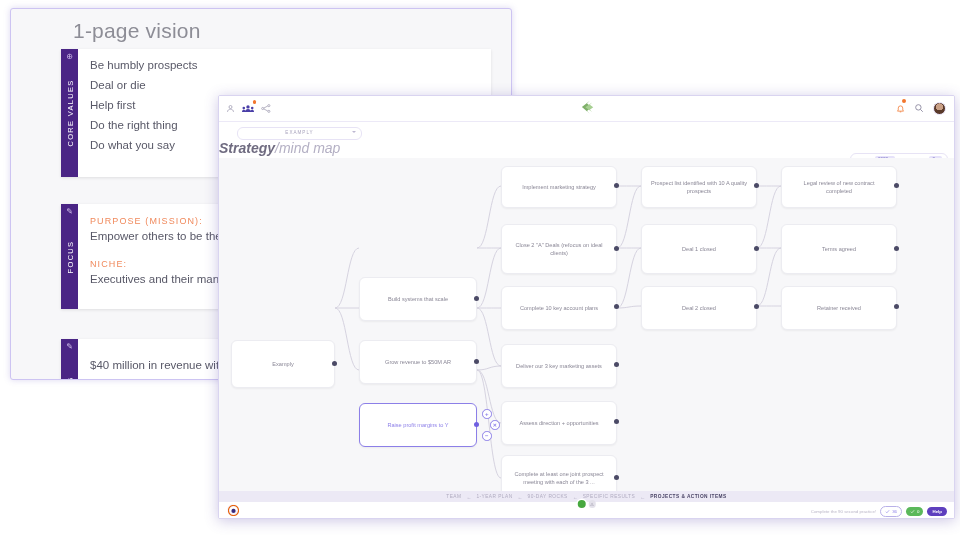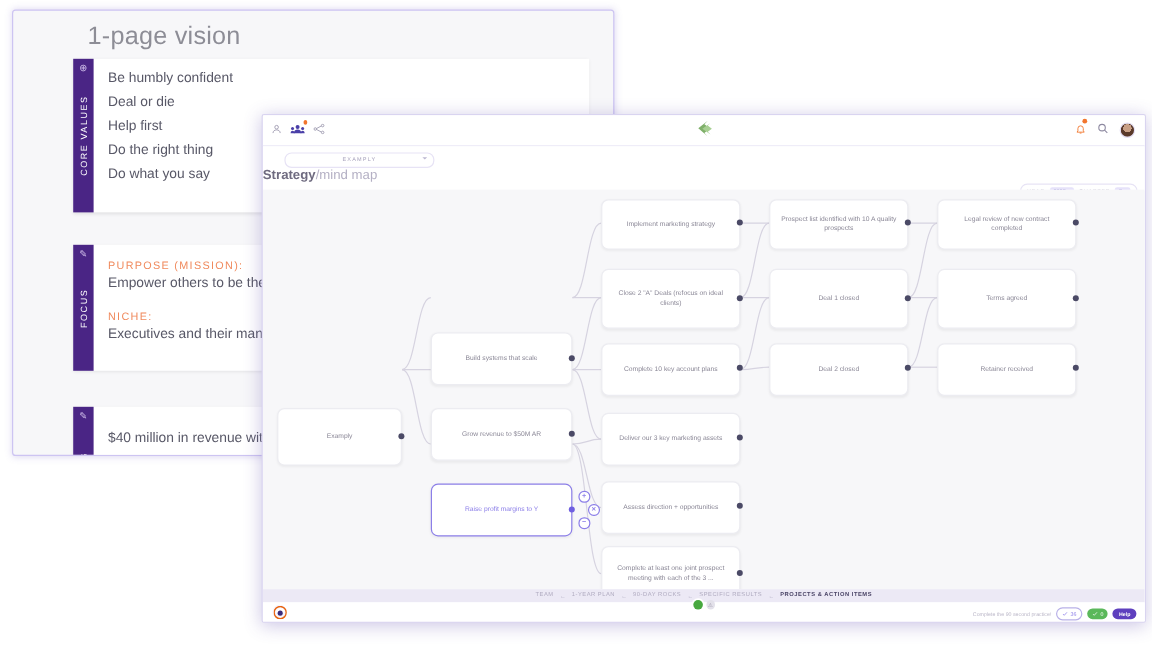--- a/index.html
+++ b/index.html
@@ -88,21 +88,21 @@
   .org-select .os-txt{
     position:absolute;left:0;right:0;top:1.5px;text-align:center;
     font-size:4.6px;letter-spacing:1px;color:#a9a4bd;
   }
   .org-select .os-car{
     position:absolute;right:5px;top:3px;width:0;height:0;
     border-left:2px solid transparent;border-right:2px solid transparent;
     border-top:2.6px solid #bdb8d2;
   }
   .breadcrumb{
-    position:absolute;left:0px;top:18px;font-size:11px;color:#b4b0c4;
+    position:absolute;left:0px;top:18px;font-size:14px;color:#b4b0c4;font-style:italic;
   }
   .breadcrumb b{color:#6f6b80;font-weight:700;}
 
   .period-box{
     position:absolute;right:6px;top:31px;
     border:1px solid #e7e3f5;border-radius:6px;background:#fff;
     height:11px;display:flex;align-items:center;gap:4px;padding:0 5px;
   }
   .pl{font-size:4.4px;letter-spacing:.7px;color:#a9a4bd;}
   .pv{
@@ -188,21 +188,21 @@
 
   <div class="vision-sheet">
     <div class="vision-title">1-page vision</div>
 
     <div class="vcard" id="card-core">
       <div class="vtab">
         <div class="tab-ico">⊕</div>
         <div class="tab-txt">CORE VALUES</div>
       </div>
       <div class="vbody">
-        <div class="vline">Be humbly confident</div>
+        <div class="vline">Be humbly prospects</div>
         <div class="vline">Deal or die</div>
         <div class="vline">Help first</div>
         <div class="vline">Do the right thing</div>
         <div class="vline">Do what you say</div>
       </div>
     </div>
 
     <div class="vcard" id="card-focus">
       <div class="vtab">
         <div class="tab-ico">✎</div>

